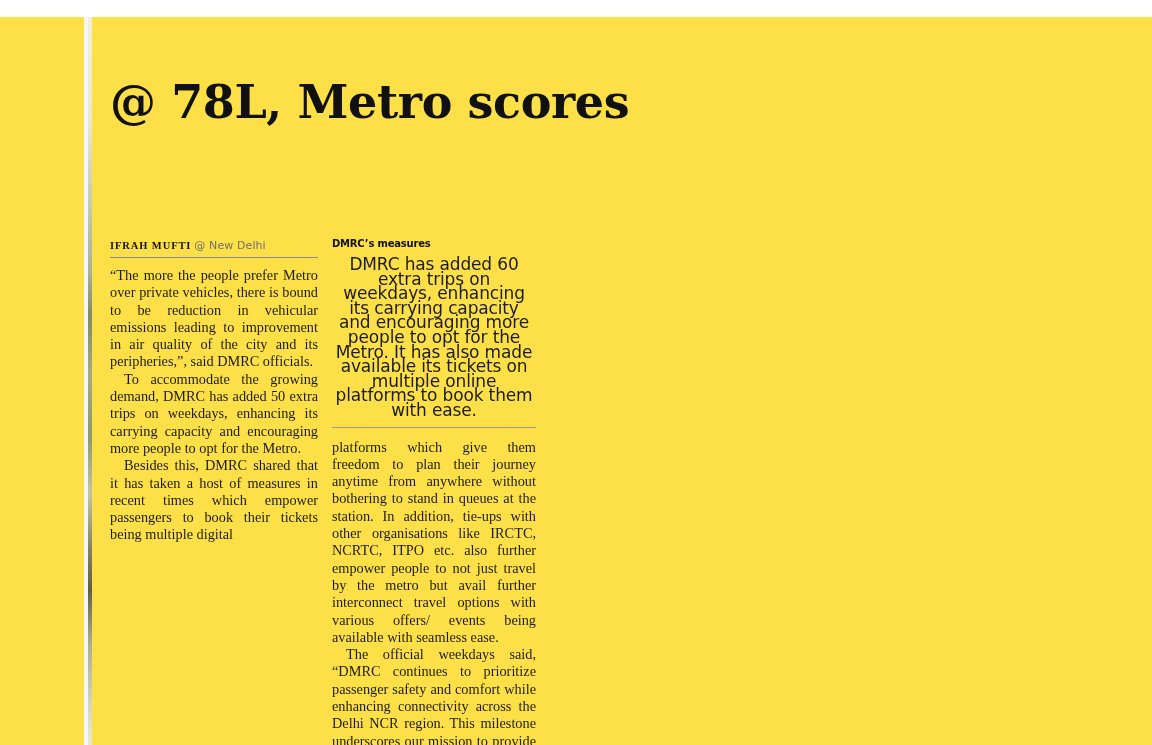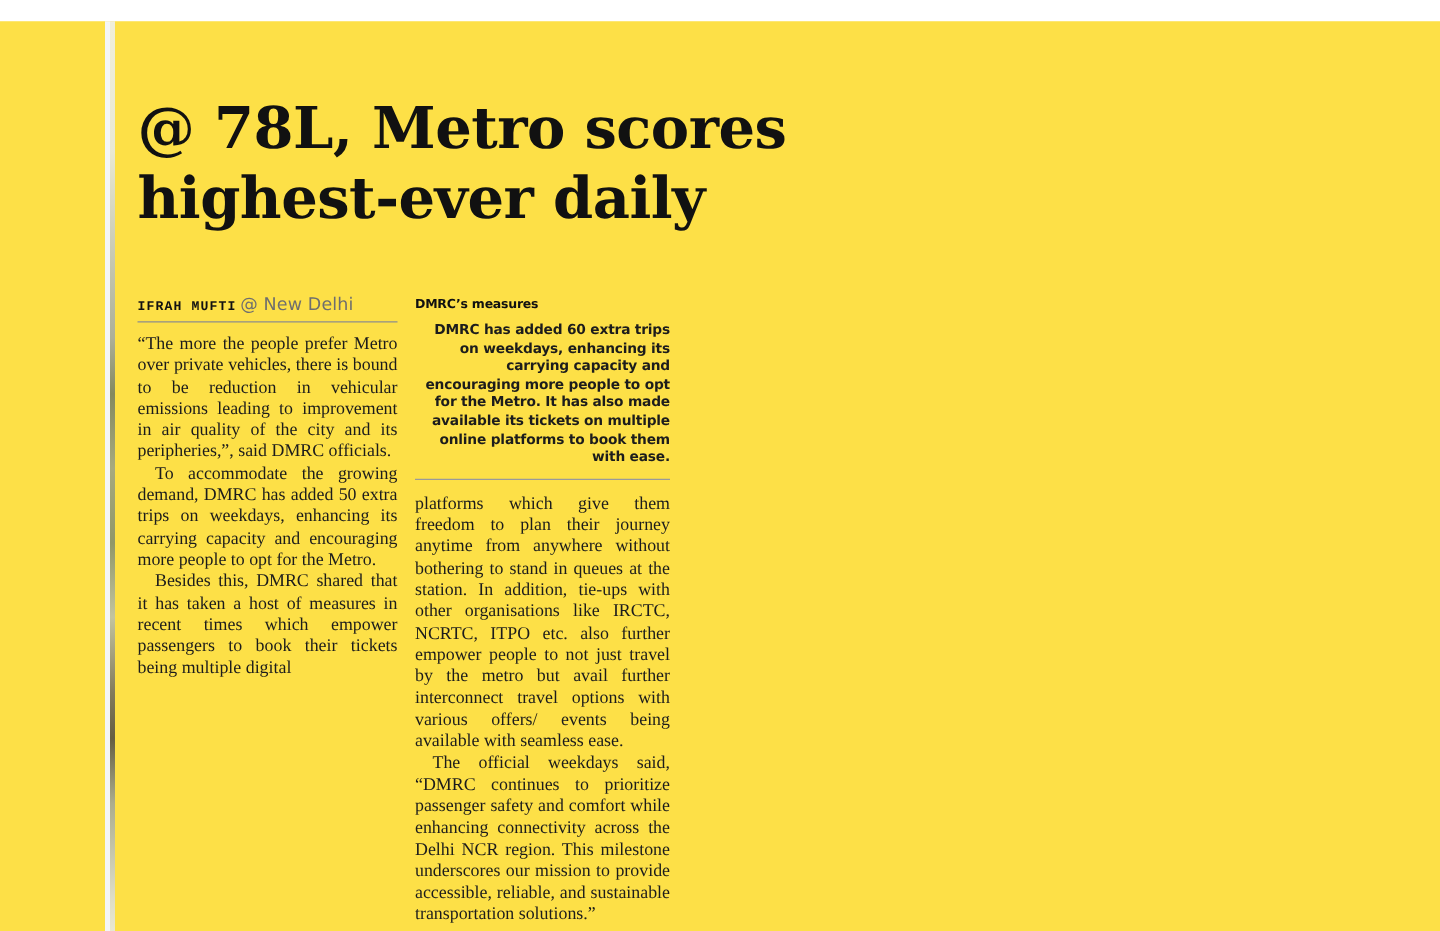--- a/index.html
+++ b/index.html
@@ -80,30 +80,30 @@
   }
   .col-1 { left: 110px; width: 208px; }
   .col-2 { left: 332px; width: 204px; }
 
   
   .byline {
     white-space: nowrap;
     margin-bottom: 3px;
   }
   .byline-name {
-    font-family: Liberation Mono, monospace;
+    font-family: Liberation Serif, serif;
     font-weight: 700;
     font-size: 10.5px;
     letter-spacing: 0.9px;
     color: #111111;
   }
   .byline-loc {
     font-family: "DejaVu Sans", "Liberation Sans", sans-serif;
     font-weight: 400;
-    font-size: 14px;
+    font-size: 11px;
     letter-spacing: 0.1px;
     color: #6e6e6e;
     margin-left: 3px;
   }
   .rule {
     height: 1px;
     background: #8d8d8d;
     margin: 4px 0 9px 0;
   }
   .rule-thin {
@@ -131,40 +131,39 @@
     font-family: "DejaVu Sans", "Liberation Sans", sans-serif;
     font-weight: 700;
     font-size: 10px;
     line-height: 17px;
     letter-spacing: -0.2px;
     color: #111111;
     margin: 0 0 5px 0;
   }
   .measures-body {
     font-family: "DejaVu Sans", "Liberation Sans", sans-serif;
-    font-weight: 700;
-    font-size: 11px;
+    font-weight: 400;
+    font-size: 17px;
     line-height: 14.6px;
     letter-spacing: -0.15px;
     color: #1c1c1c;
     margin: 0;
-    text-align: right;
+    text-align: center;
   }
 </style>
 </head>
 <body>
 
 <div class="page">
 
   <div class="scan-edge-soft"></div>
   <div class="scan-edge"></div>
 
   <h1 class="headline">
     <span class="hl-line">@ 78L, Metro scores</span>
-    <span class="hl-line">highest-ever daily</span>
   </h1>
 
   <div class="col col-1">
 
     <div class="byline">
       <span class="byline-name">IFRAH MUFTI</span><span class="byline-loc">@ New Delhi</span>
     </div>
     <div class="rule"></div>
 
     <div class="body-text">

